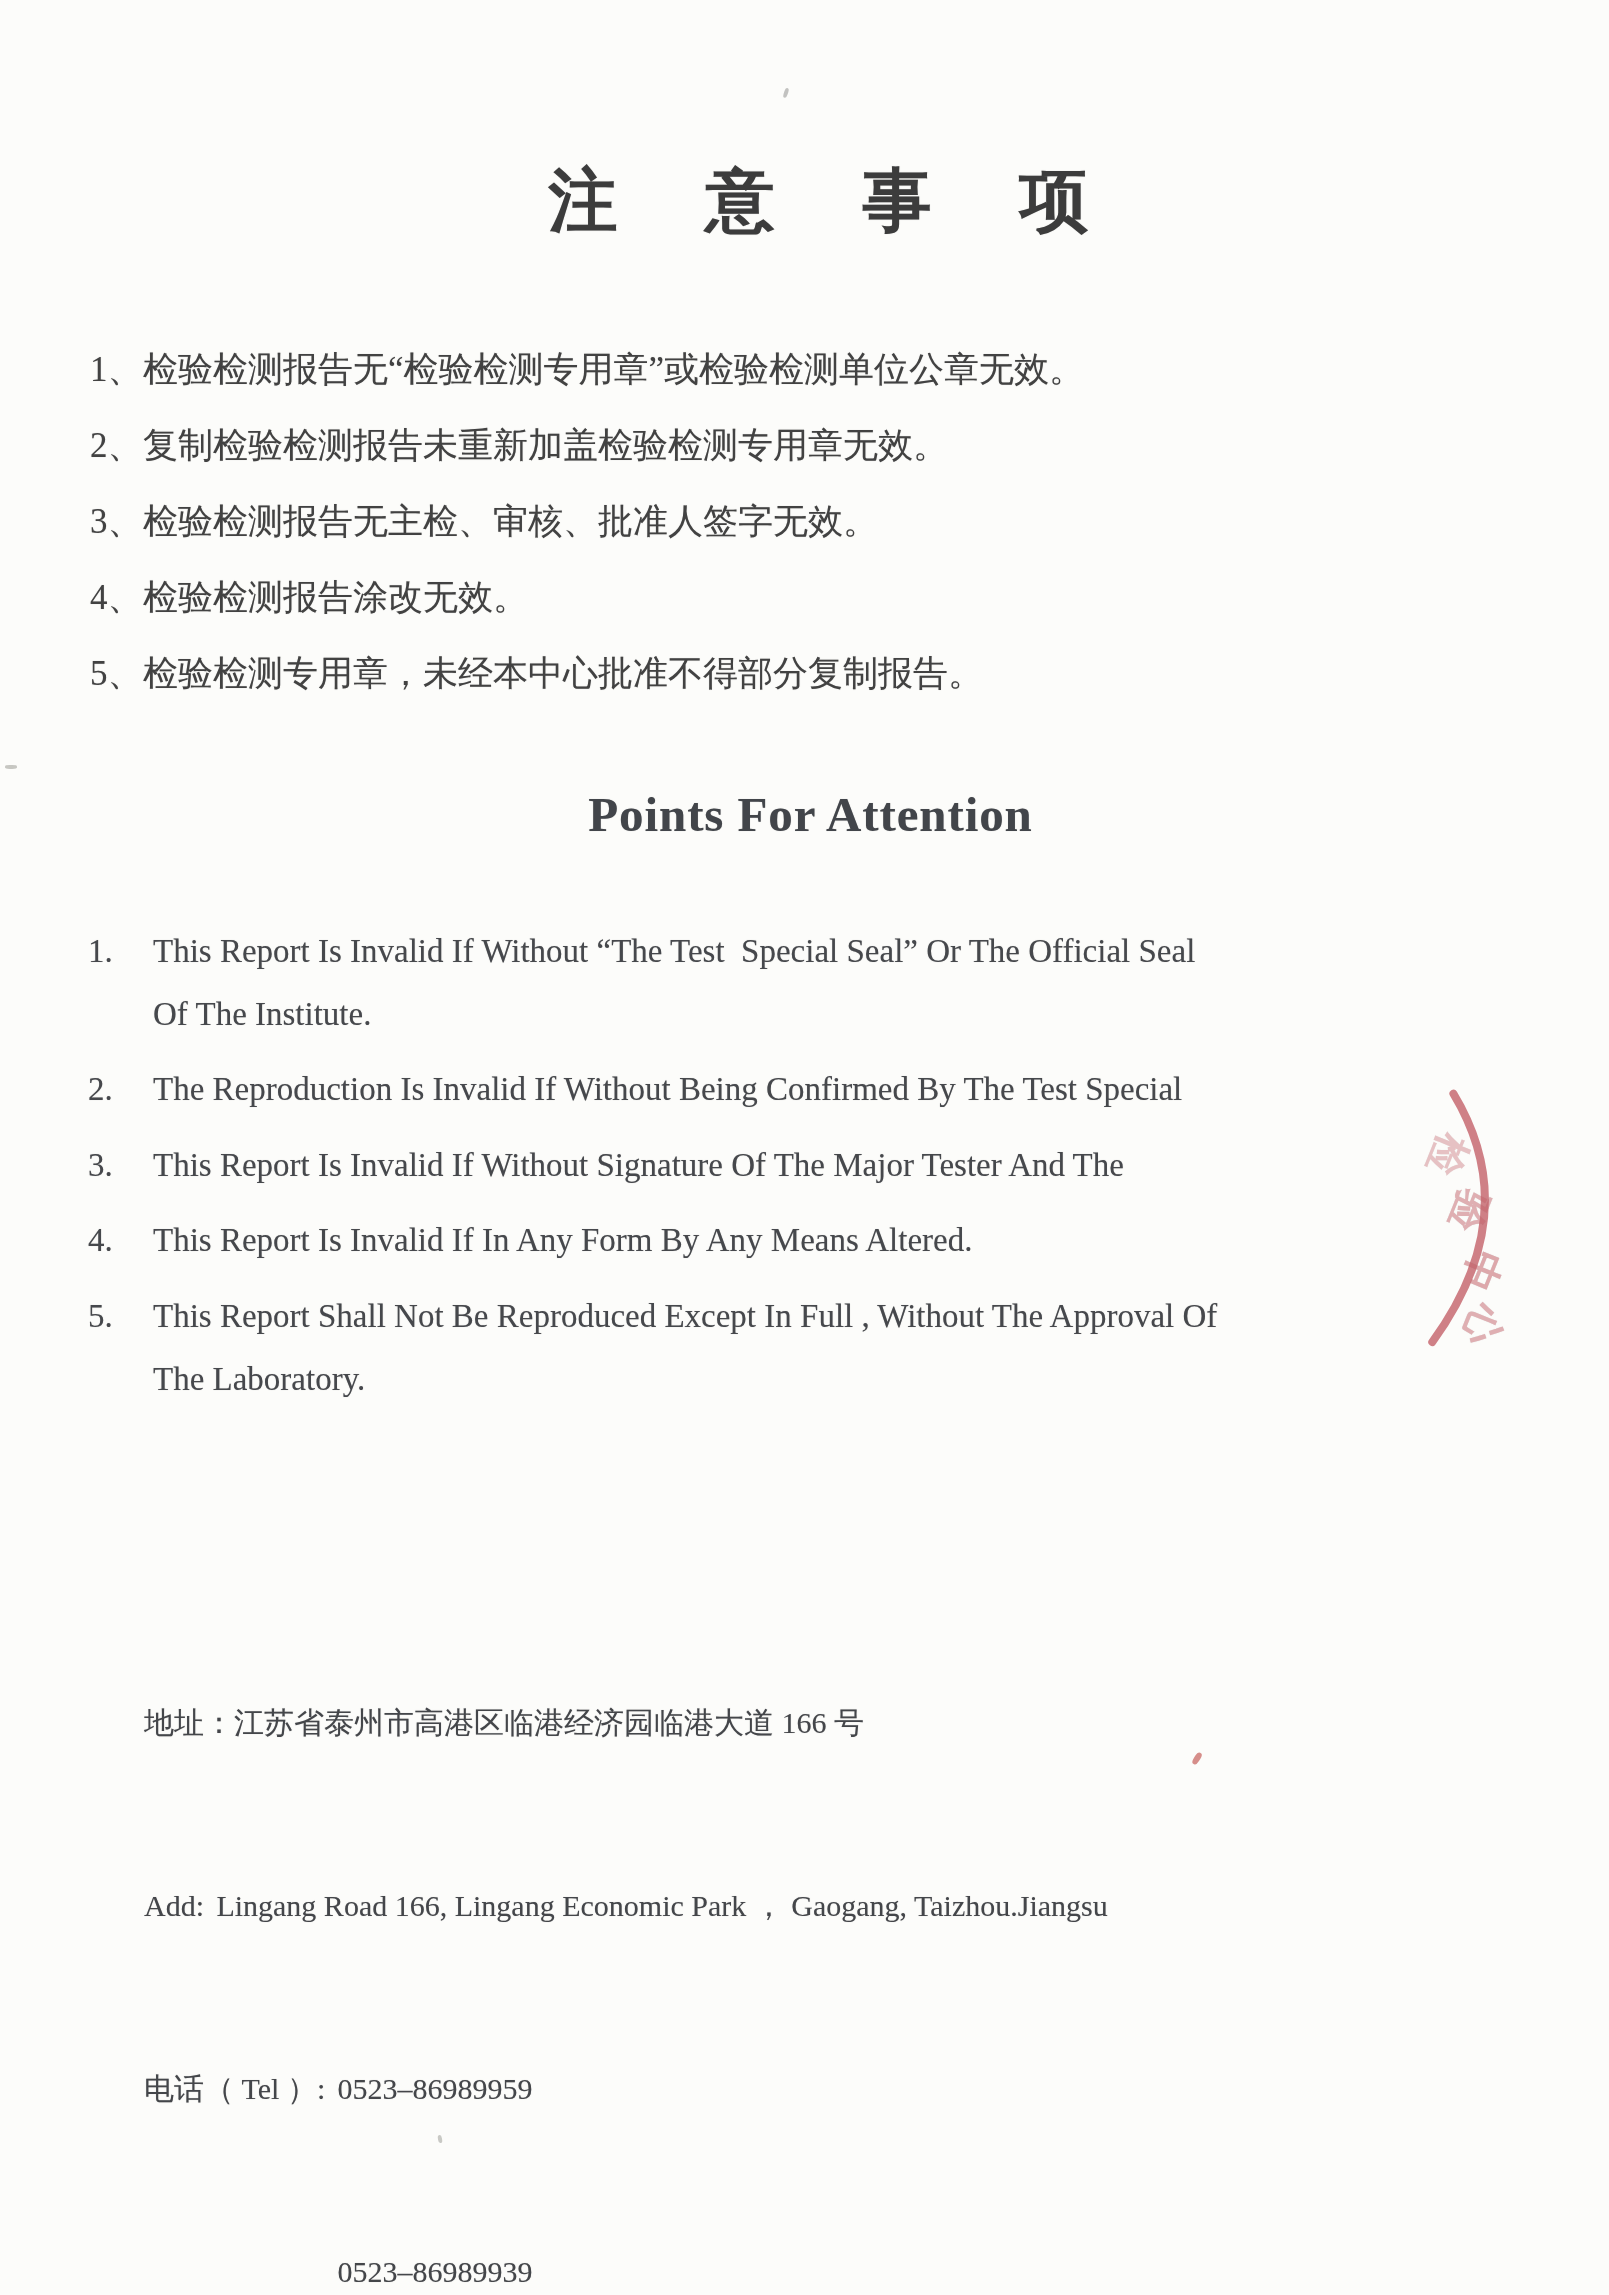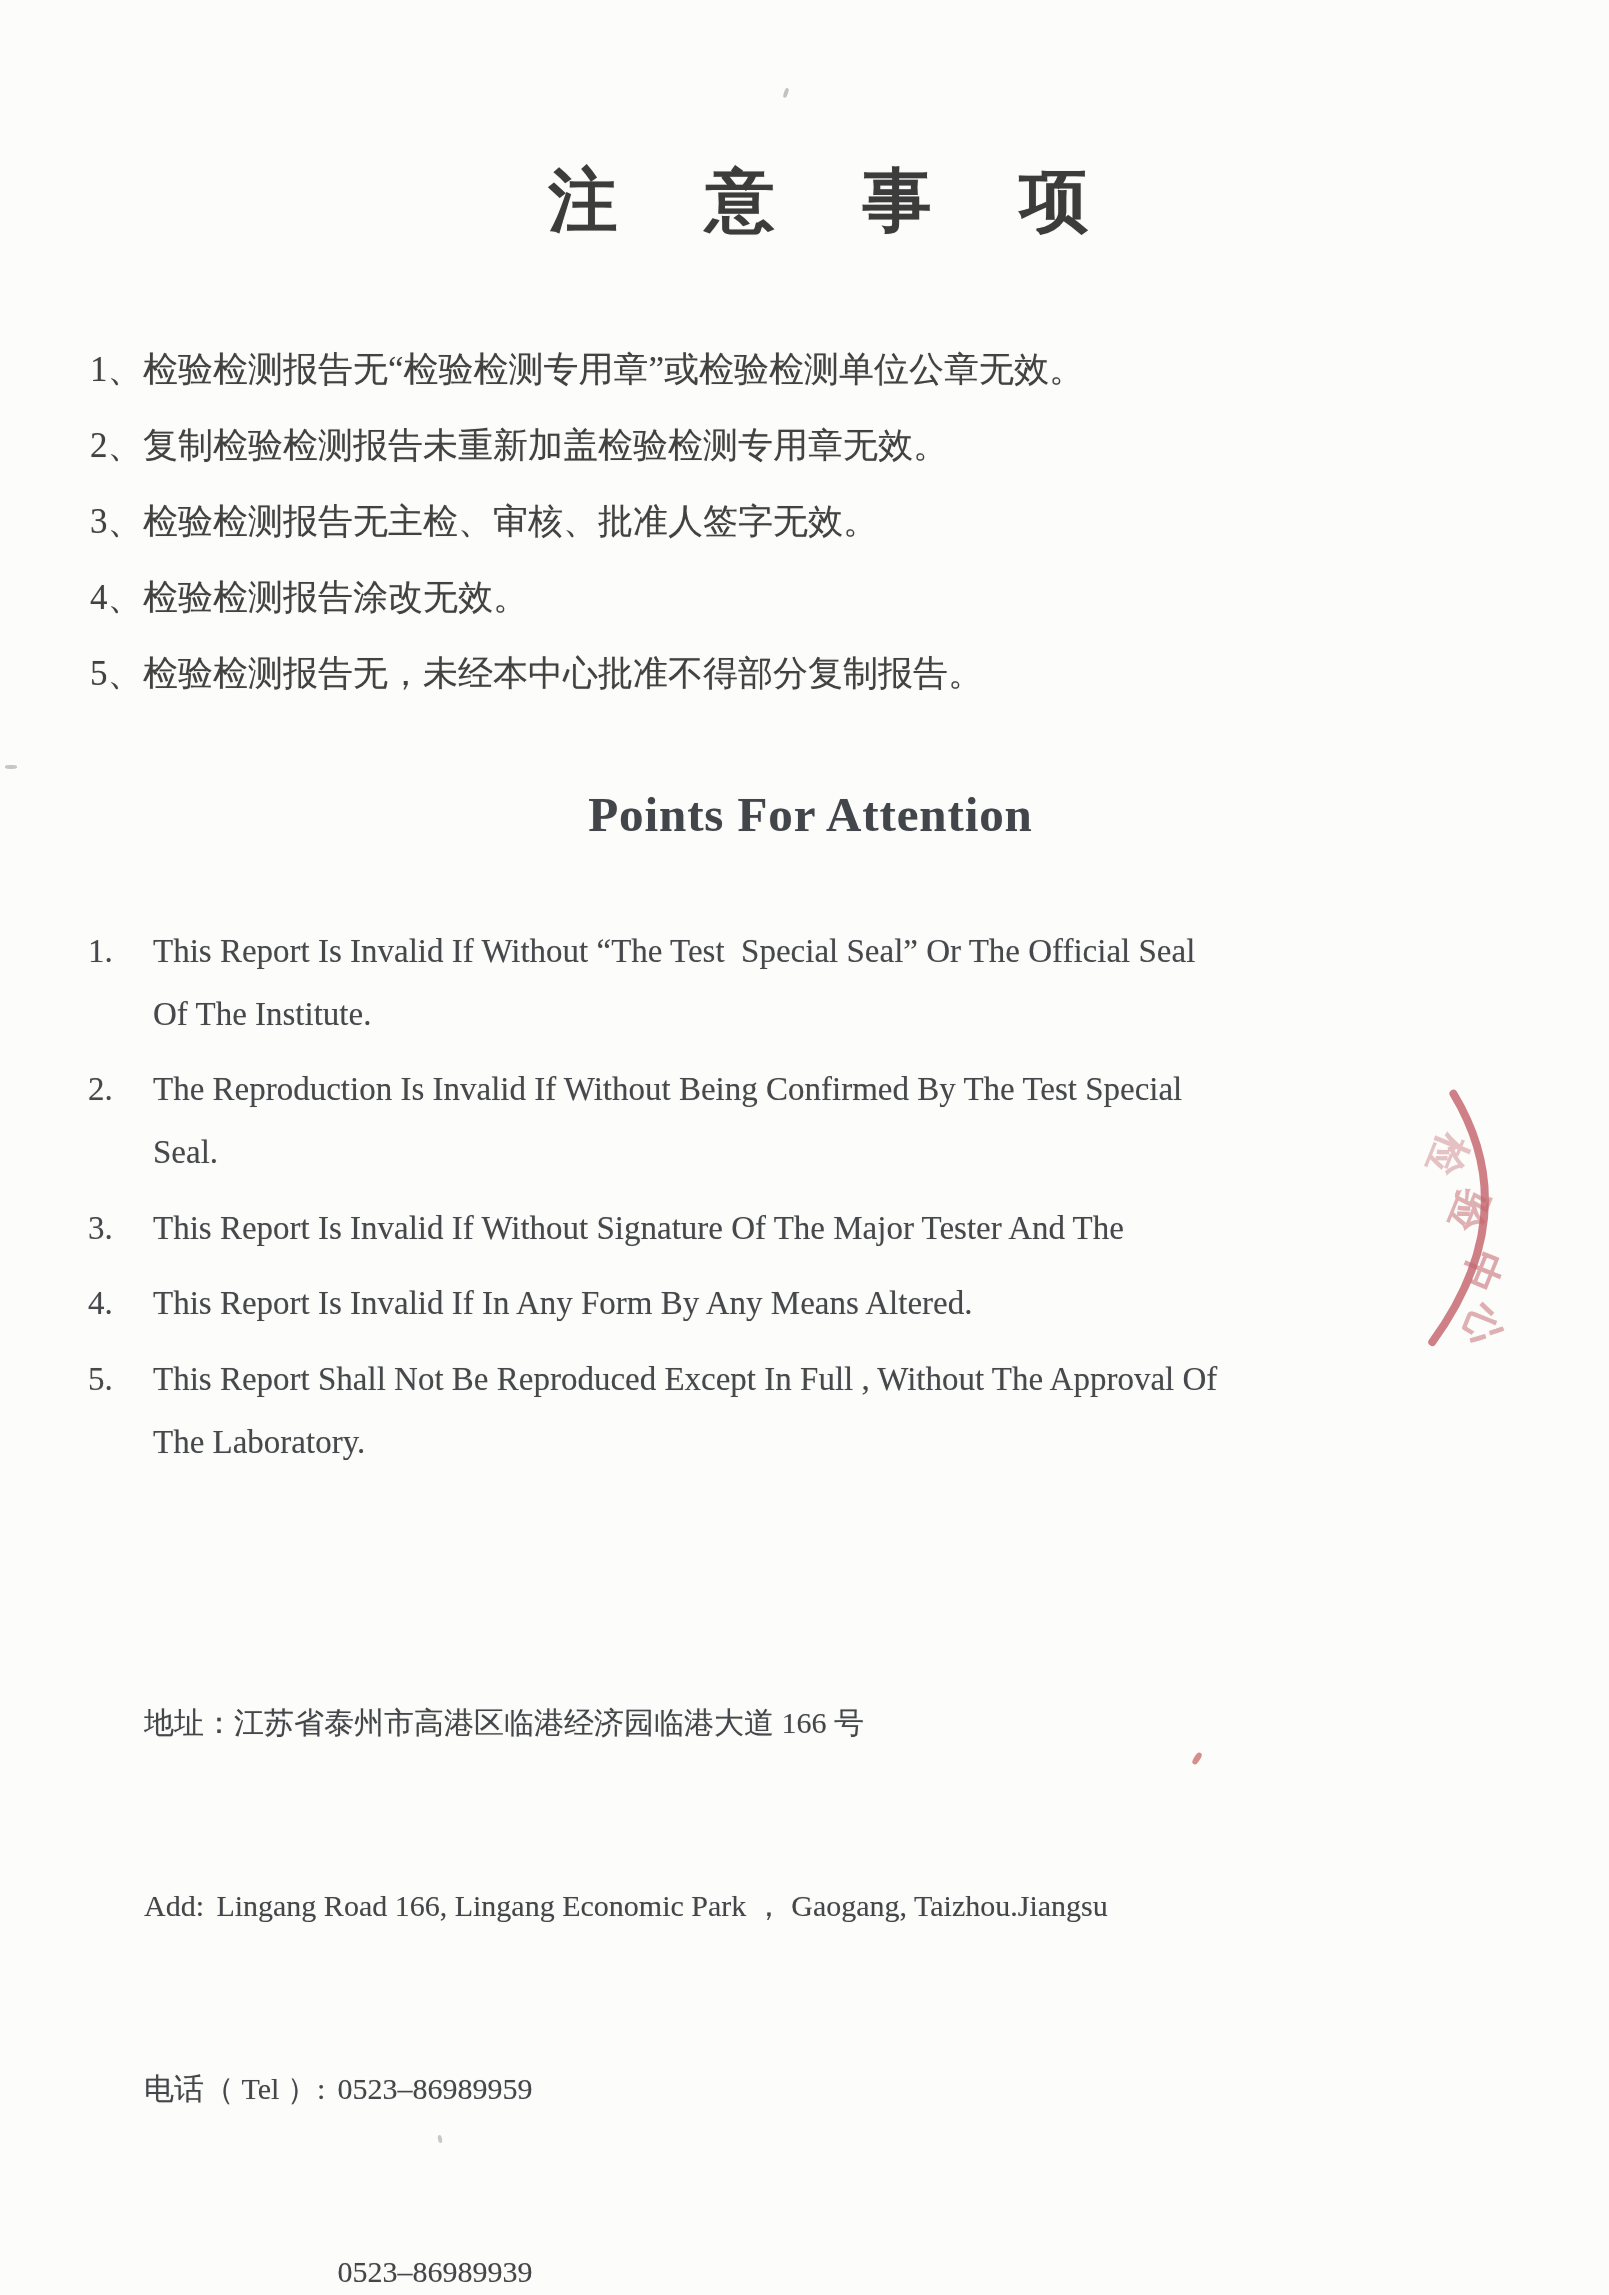--- a/index.html
+++ b/index.html
@@ -100,36 +100,35 @@
     <div class="cn-item">
       <span class="num">2、</span><span>复制检验检测报告未重新加盖检验检测专用章无效。</span>
     </div>
     <div class="cn-item">
       <span class="num">3、</span><span>检验检测报告无主检、审核、批准人签字无效。</span>
     </div>
     <div class="cn-item">
       <span class="num">4、</span><span>检验检测报告涂改无效。</span>
     </div>
     <div class="cn-item">
-      <span class="num">5、</span><span>检验检测报告无，未经本中心批准不得部分复制报告。</span>
+      <span class="num">5、</span><span>检验检测专用章，未经本中心批准不得部分复制报告。</span>
     </div>
   </div>
 
   <div class="en-title">Points For Attention</div>
 
   <div class="en-list">
     <div class="en-item">
       <span class="num">1.</span>
       <span class="en-line">This Report Is Invalid If Without “The Test  Special Seal” Or The Official Seal</span>
       <span class="en-line">Of The Institute.</span>
     </div>
     <div class="en-item">
       <span class="num">2.</span>
       <span class="en-line">The Reproduction Is Invalid If Without Being Confirmed By The Test Special</span>
-      <span class="en-line">Seal.</span>
     </div>
     <div class="en-item">
       <span class="num">3.</span>
       <span class="en-line">This Report Is Invalid If Without Signature Of The Major Tester And The</span>
     </div>
     <div class="en-item">
       <span class="num">4.</span>
       <span class="en-line">This Report Is Invalid If In Any Form By Any Means Altered.</span>
     </div>
     <div class="en-item">

